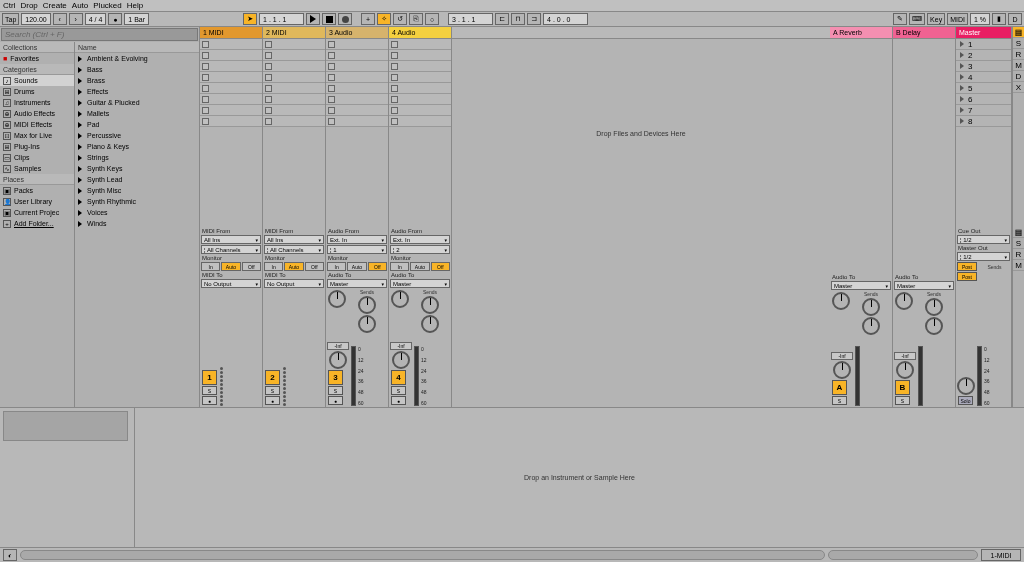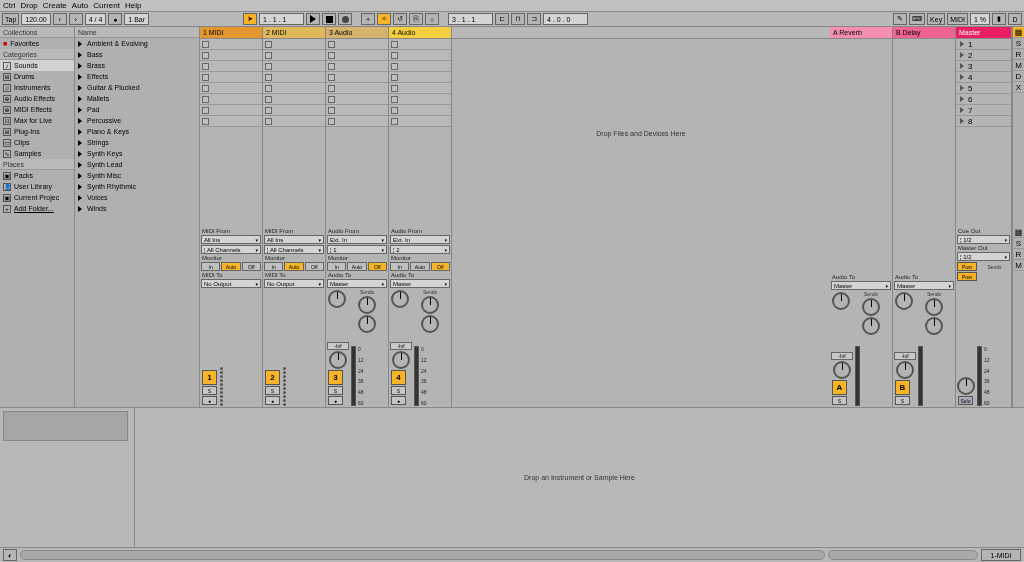--- a/index.html
+++ b/index.html
@@ -77,21 +77,21 @@
   .postbtn{width:20px;height:9px;background:#f8b427;border:1px solid #555;display:flex;align-items:center;justify-content:center;font-size:5px;}
 </style>
 </head>
 <body>
 
 <div class="menubar">
   <span>Ctrl</span>
   <span>Drop</span>
   <span>Create</span>
   <span>Auto</span>
-  <span>Current</span>
+  <span>Plucked</span>
   <span>Help</span>
 </div>
 
 <div class="toolbar">
   <div class="tbtn">Tap</div>
   <div class="tfield">120.00</div>
   <div class="tbtn">‹</div>
   <div class="tbtn">›</div>
   <div class="tfield">4 / 4</div>
   <div class="tbtn">●</div>
@@ -127,20 +127,21 @@
     <div class="tbtn">MIDI</div>
     <div class="tfield">1 %</div>
     <div class="tbtn">▮</div>
     <div class="tbtn">D</div>
   </div>
 </div>
 
 <div class="main">
 
   <div class="browser">
+    <div class="search">Search (Ctrl + F)</div>
     <div class="browser-cols">
       <div class="bcol1">
         <div class="bhead">Collections</div>
         <div class="brow">
             <span style="color:#c00">■</span>
             <span>Favorites</span>
           </div>
         <div class="bhead">Categories</div>
         <div class="brow sel">
             <span class="ico">♪</span>

